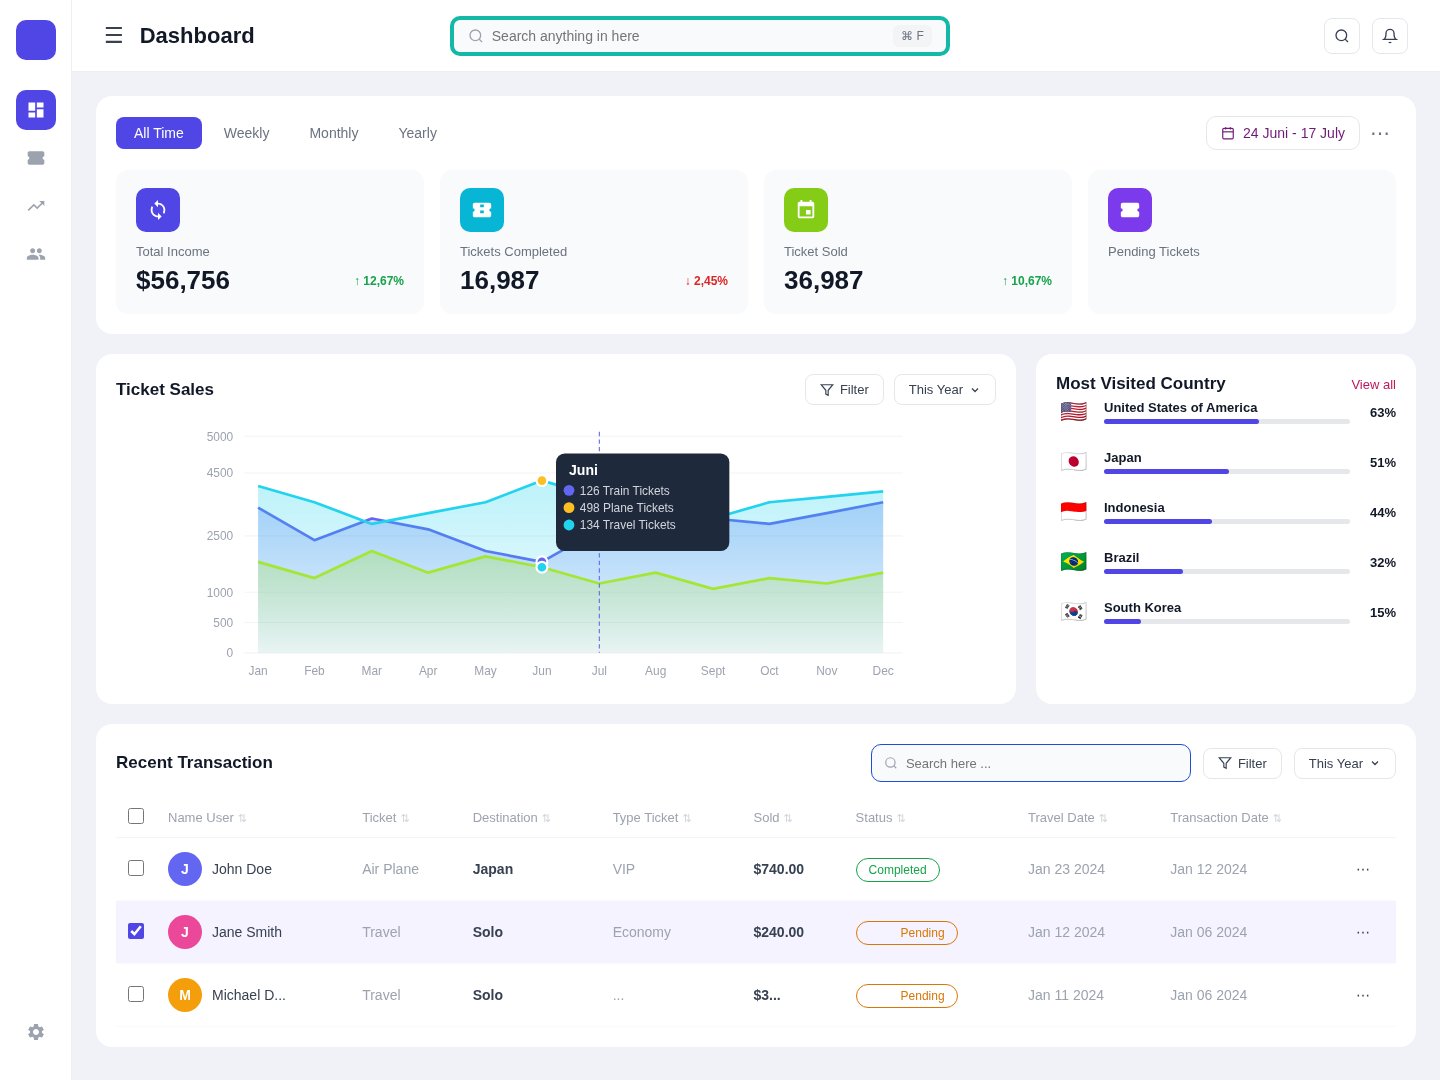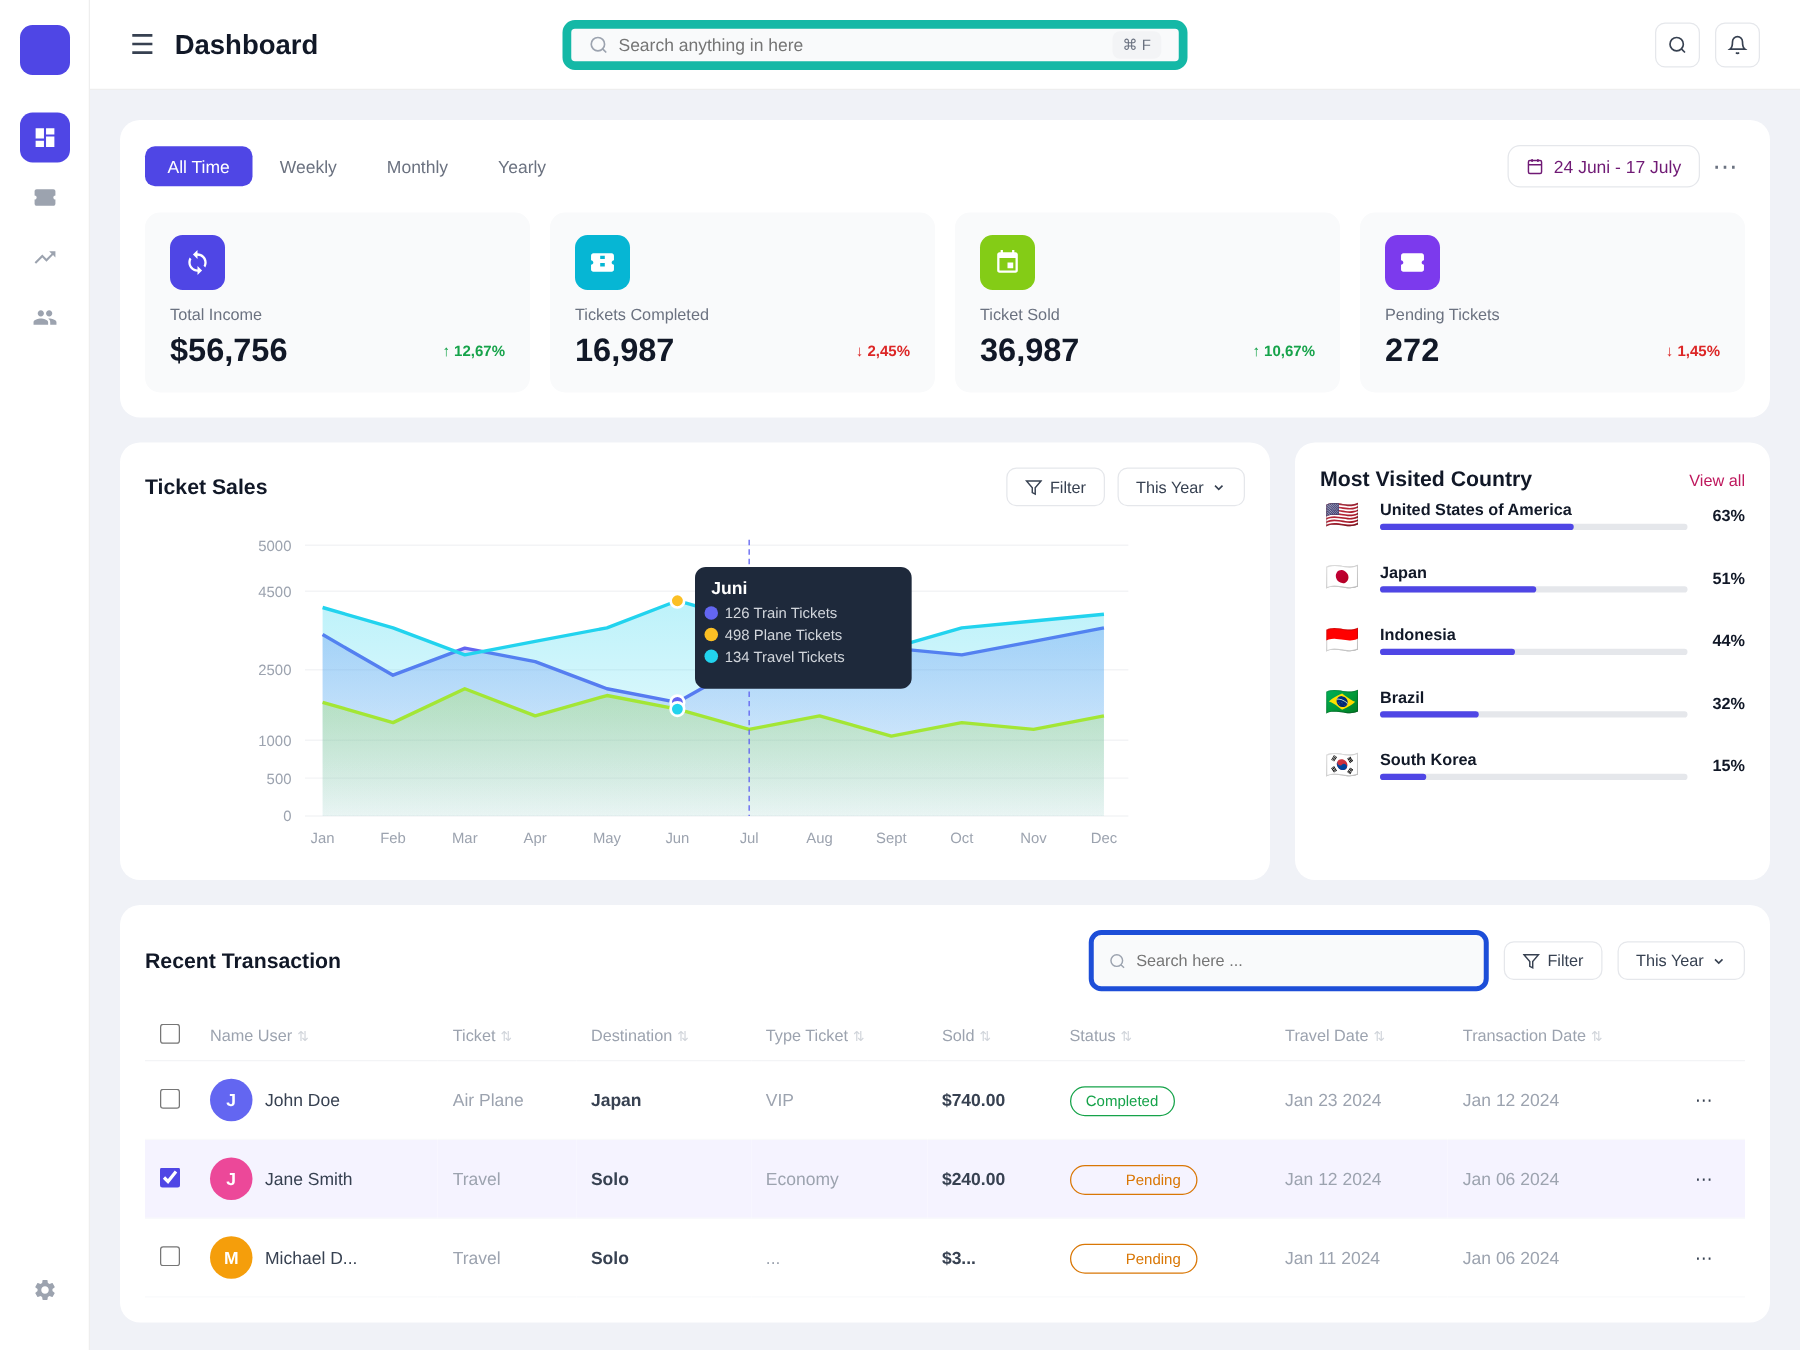--- a/index.html
+++ b/index.html
@@ -12,21 +12,21 @@
     .sidebar-logo { width: 40px; height: 40px; background: #4f46e5; border-radius: 10px; margin-bottom: 30px; }
     .sidebar-icon { width: 40px; height: 40px; border-radius: 10px; display: flex; align-items: center; justify-content: center; margin-bottom: 8px; color: #9ca3af; font-size: 18px; cursor: pointer; }
     .sidebar-icon.active { background: #4f46e5; color: #fff; }
 
     
     .main { flex: 1; display: flex; flex-direction: column; background: #f0f2f7; overflow: hidden; }
 
     
     .topbar { background: #fff; height: 72px; display: flex; align-items: center; padding: 0 32px; border-bottom: 1px solid #eee; flex-shrink: 0; gap: 16px; }
     .topbar-title { font-size: 22px; font-weight: 700; color: #111827; flex-shrink: 0; }
-    .topbar-search { flex: 1; display: flex; align-items: center; background: #f9fafb; border: 7px solid #14b8a6; border-radius: 10px; padding: 0 14px; height: 40px; gap: 8px; max-width: 500px; margin: 0 auto; }
+    .topbar-search { flex: 1; display: flex; align-items: center; background: #f9fafb; border: 4px solid #14b8a6; border-radius: 10px; padding: 0 14px; height: 40px; gap: 8px; max-width: 500px; margin: 0 auto; }
     .topbar-search input { border: none; background: transparent; outline: none; flex: 1; font-size: 14px; color: #9ca3af; }
     .topbar-actions { display: flex; align-items: center; gap: 12px; margin-left: auto; }
     .kbd-hint { display: flex; align-items: center; gap: 4px; background: #f3f4f6; border-radius: 6px; padding: 4px 8px; font-size: 12px; color: #6b7280; }
     .icon-btn { width: 36px; height: 36px; border-radius: 8px; border: 1px solid #e5e7eb; background: #fff; display: flex; align-items: center; justify-content: center; cursor: pointer; color: #374151; }
 
     
     .content { flex: 1; overflow-y: auto; padding: 24px; display: flex; flex-direction: column; gap: 20px; }
 
     
     .panel { background: #fff; border-radius: 16px; padding: 20px; }
@@ -78,21 +78,21 @@
     .country-info { flex: 1; }
     .country-name { font-size: 13px; font-weight: 600; color: #111827; margin-bottom: 4px; }
     .country-bar-bg { height: 5px; background: #e5e7eb; border-radius: 3px; }
     .country-bar-fill { height: 5px; background: #4f46e5; border-radius: 3px; }
     .country-pct { font-size: 13px; font-weight: 700; color: #111827; margin-left: 8px; }
 
     
     .transactions-panel { background: #fff; border-radius: 16px; padding: 20px; }
     .trans-header { display: flex; align-items: center; margin-bottom: 16px; gap: 12px; }
     .trans-title { font-size: 17px; font-weight: 700; color: #111827; }
-    .trans-search { display: flex; align-items: center; background: #f9fafb; border: 4px solid #1d4ed8; border-radius: 10px; padding: 0 12px; height: 49px; gap: 8px; flex: 1; max-width: 320px; margin-left: auto; }
+    .trans-search { display: flex; align-items: center; background: #f9fafb; border: 1px solid #1d4ed8; border-radius: 10px; padding: 0 12px; height: 38px; gap: 8px; flex: 1; max-width: 320px; margin-left: auto; }
     .trans-search input { border: none; background: transparent; outline: none; font-size: 13px; color: #9ca3af; flex: 1; }
     .trans-filter-btn { display: flex; align-items: center; gap: 6px; padding: 7px 14px; border: 1px solid #e5e7eb; border-radius: 8px; background: #fff; cursor: pointer; font-size: 13px; color: #374151; }
     .trans-year-btn { display: flex; align-items: center; gap: 6px; padding: 7px 14px; border: 1px solid #e5e7eb; border-radius: 8px; background: #fff; cursor: pointer; font-size: 13px; color: #374151; }
 
     
     .table { width: 100%; border-collapse: collapse; }
     .table th { text-align: left; font-size: 13px; color: #9ca3af; font-weight: 500; padding: 10px 12px; border-bottom: 1px solid #f3f4f6; }
     .table td { padding: 14px 12px; border-bottom: 1px solid #f9fafb; font-size: 14px; color: #374151; vertical-align: middle; }
     .table th .sort-icon { display: inline-block; margin-left: 4px; font-size: 11px; color: #d1d5db; }
     .user-cell { display: flex; align-items: center; gap: 10px; }
@@ -235,24 +235,20 @@
             </div>
           </div>
 
           <div class="stat-card">
             <div class="stat-icon purple">
               <svg width="22" height="22" viewBox="0 0 24 24" fill="white">
                   <path d="M20 12c0-1.1.9-2 2-2V6c0-1.1-.9-2-2-2H4c-1.1 0-2 .9-2 2v4c1.1 0 2 .9 2 2s-.9 2-2 2v4c0 1.1.9 2 2 2h16c1.1 0 2-.9 2-2v-4c-1.1 0-2-.9-2-2z"></path>
                 </svg>
             </div>
             <div class="stat-label">Pending Tickets</div>
-            <div class="stat-row">
-              <span class="stat-value">272</span>
-              <span class="stat-change down">↓ 1,45%</span>
-            </div>
           </div>
         </div>
       </div>
 
       <div class="bottom-section">
 
         <div class="panel">
           <div class="chart-header">
             <span class="chart-title">Ticket Sales</span>
             <div class="chart-controls">

